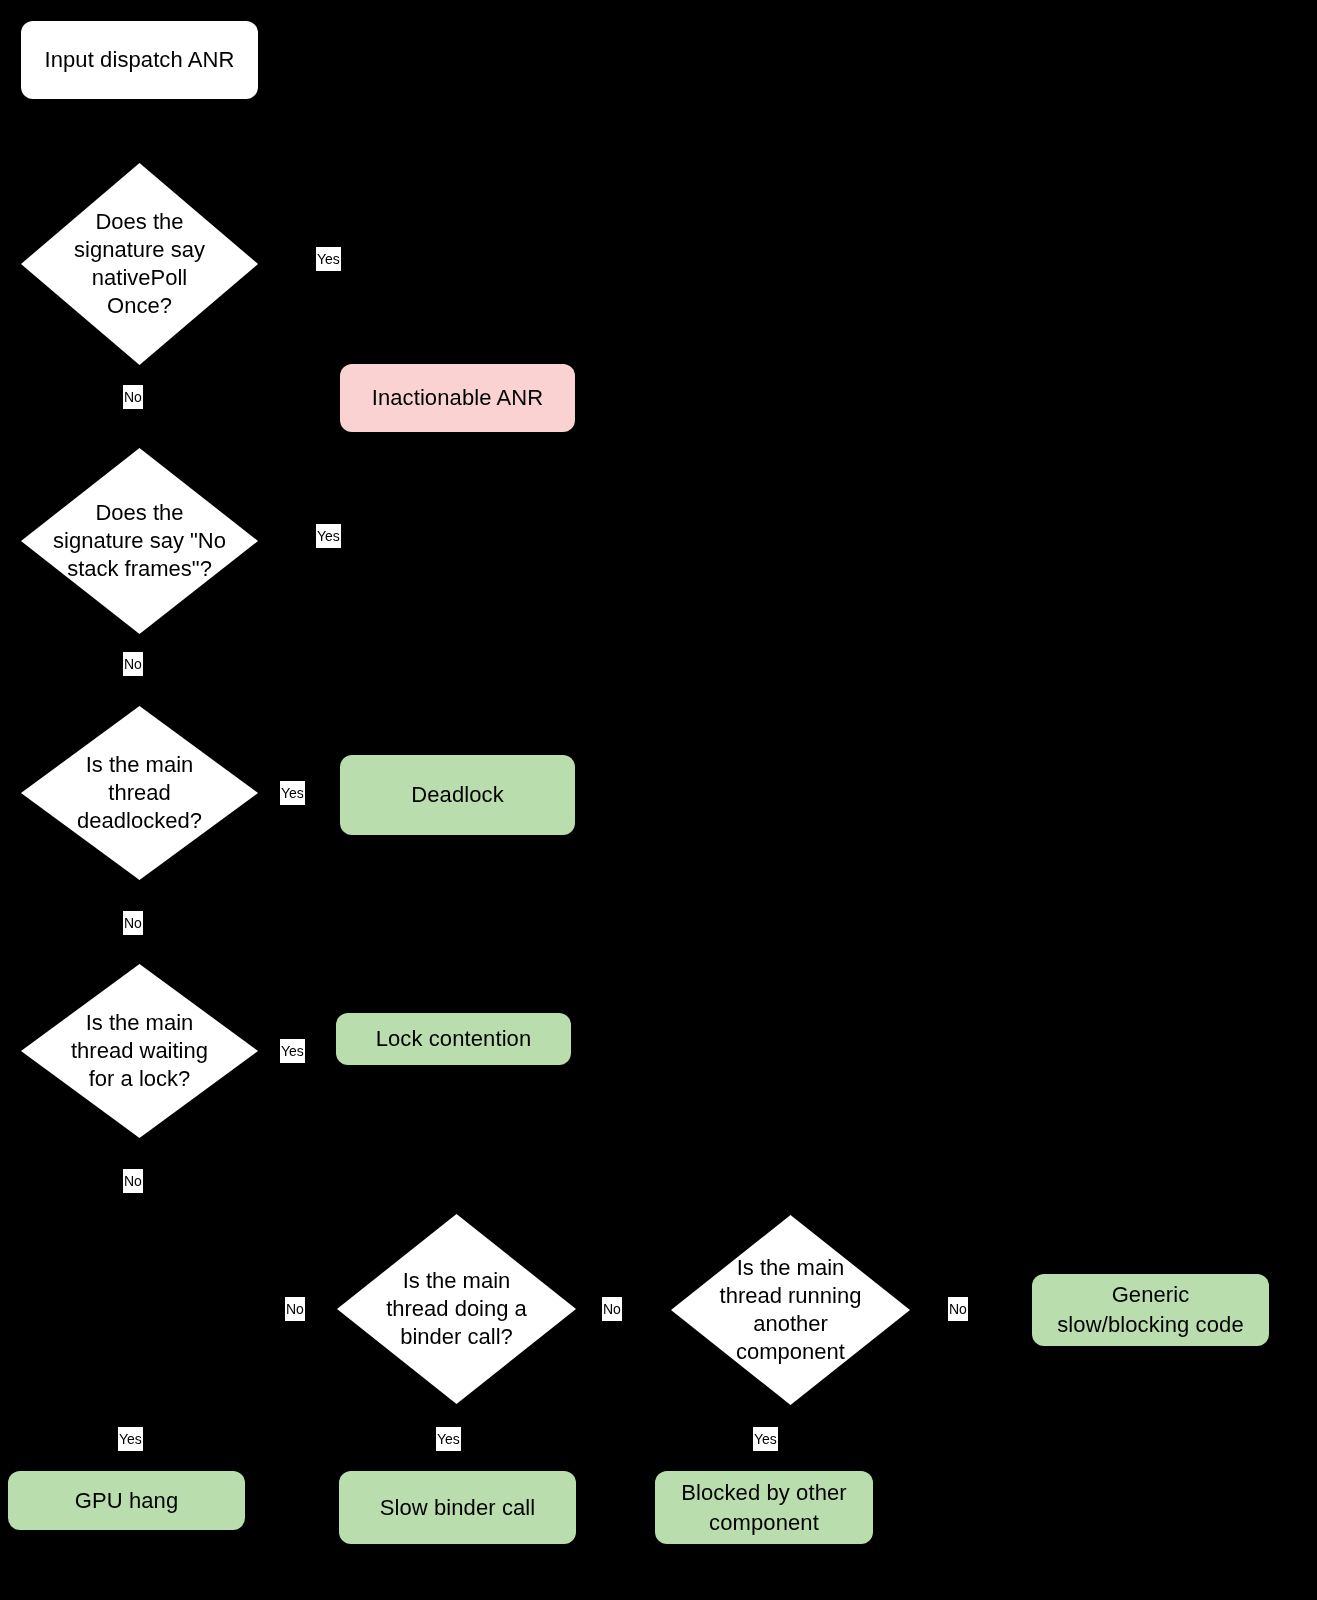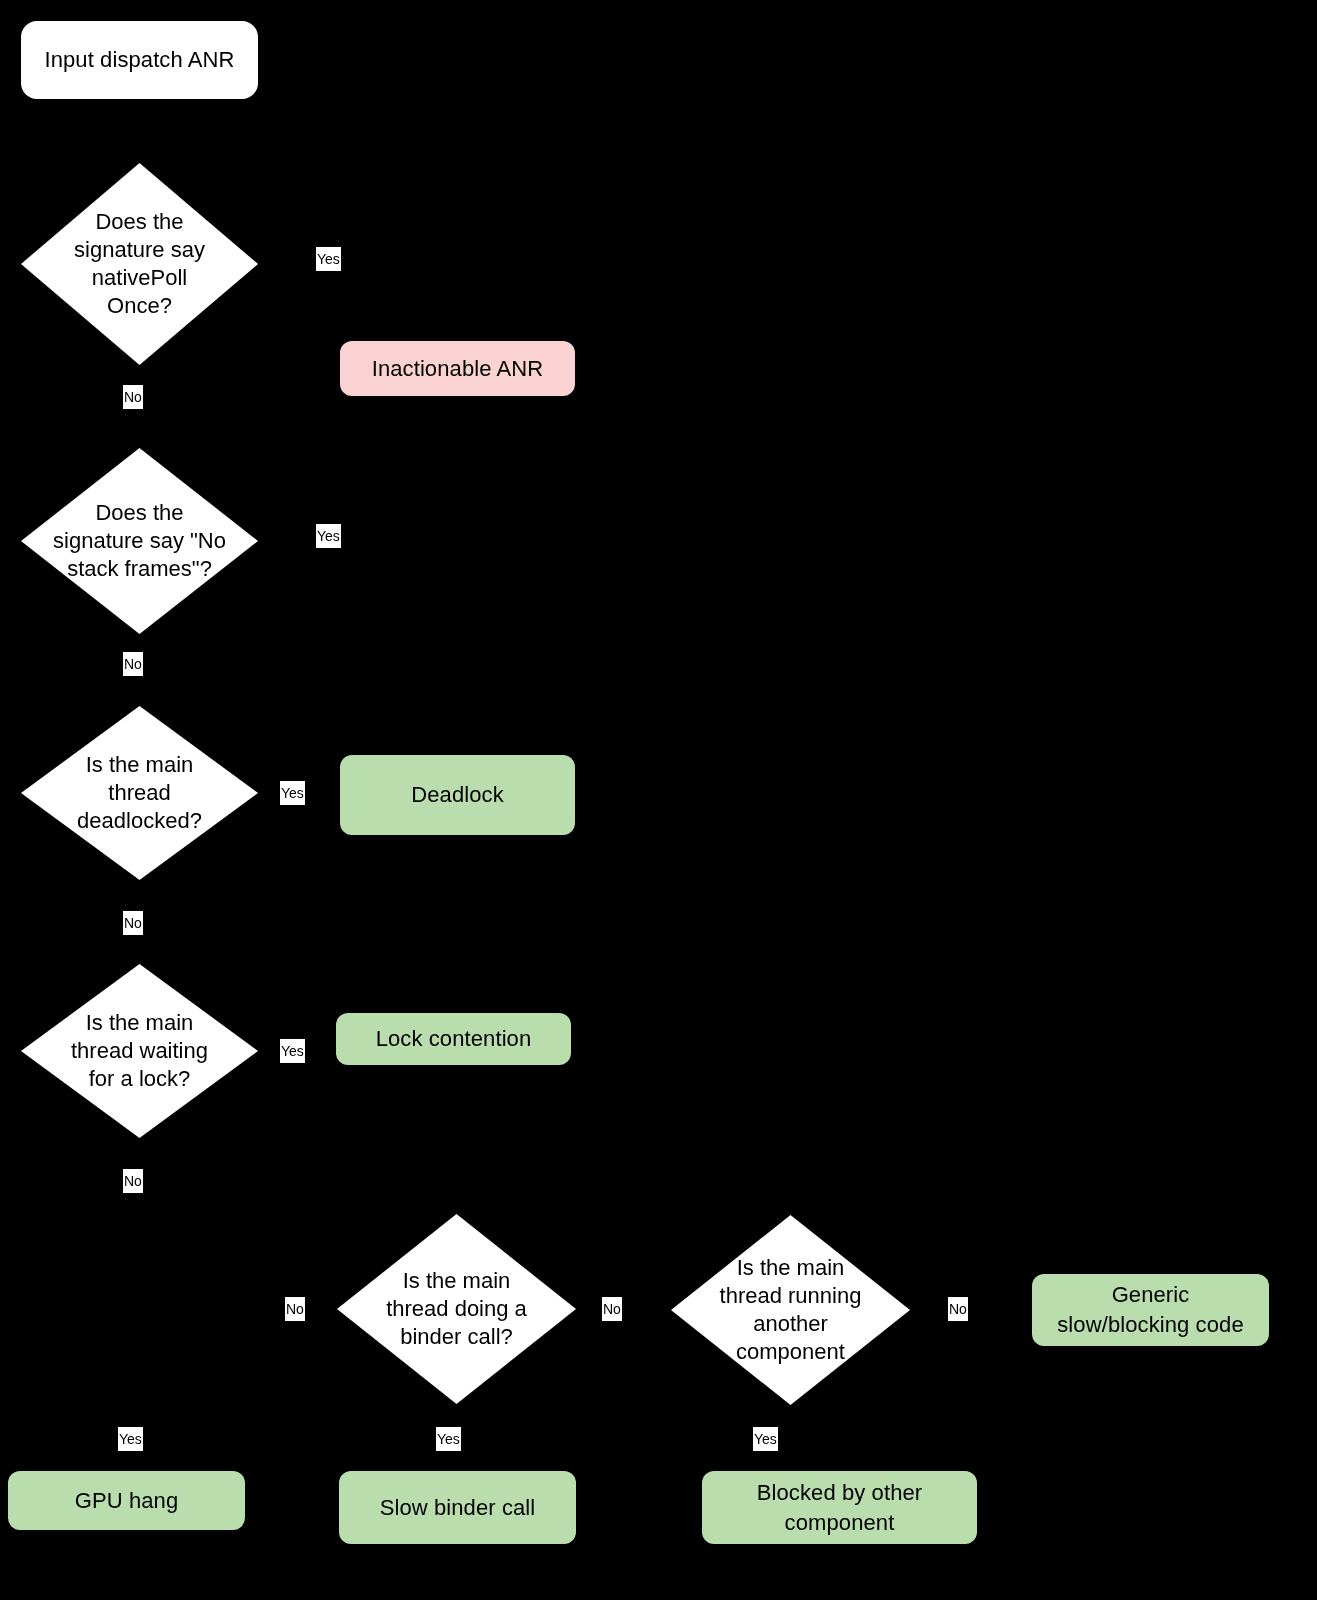--- a/index.html
+++ b/index.html
@@ -24,21 +24,21 @@
     display: flex;
     align-items: center;
     justify-content: center;
     text-align: center;
     color: #000000;
     font-size: 22px;
     line-height: 30px;
     padding: 4px 10px;
     letter-spacing: 0.1px;
   }
-  .fill-white { background: #ffffff; border-radius: 16px; }
+  .fill-white { background: #ffffff; }
   .fill-pink  { background: #fad2d2; }
   .fill-green { background: #b9ddac; }
 
   
   .node-diamond {
     position: absolute;
   }
   .node-diamond .dshape {
     position: absolute;
     inset: 0;
@@ -112,21 +112,21 @@
   <div class="node-diamond" style="left:21px; top:163px; width:237px; height:202px;">
     <div class="dshape"></div>
     <div class="dlabel">Does the
 signature say
 nativePoll
 Once?</div>
   </div>
   <div class="edge-label" style="left:316px; top:247px;">Yes</div>
   <div class="edge-label" style="left:123px; top:385px;">No</div>
 
-  <div class="node-box fill-pink" style="left:340px; top:341px; width:235px; height:55px;">
+  <div class="node-box fill-pink" style="left:340px; top:364px; width:235px; height:68px;">
     <span>Inactionable ANR</span>
   </div>
 
   <div class="node-diamond" style="left:21px; top:448px; width:237px; height:186px;">
     <div class="dshape"></div>
     <div class="dlabel" style="width:186px;">Does the
 signature say "No
 stack frames"?</div>
   </div>
   <div class="edge-label" style="left:316px; top:524px;">Yes</div>
@@ -186,18 +186,18 @@
   </div>
 
   <div class="node-box fill-green" style="left:8px; top:1471px; width:237px; height:59px;">
     <span>GPU hang</span>
   </div>
 
   <div class="node-box fill-green" style="left:339px; top:1471px; width:237px; height:73px;">
     <span>Slow binder call</span>
   </div>
 
-  <div class="node-box fill-green" style="left:655px; top:1471px; width:275px; height:73px; white-space:pre-line;margin-left:47px;">
+  <div class="node-box fill-green" style="left:655px; top:1471px; width:218px; height:73px; white-space:pre-line;">
     <span style="white-space:pre-line;">Blocked by other
 component</span>
   </div>
 
 </div>
 
 </body></html>

